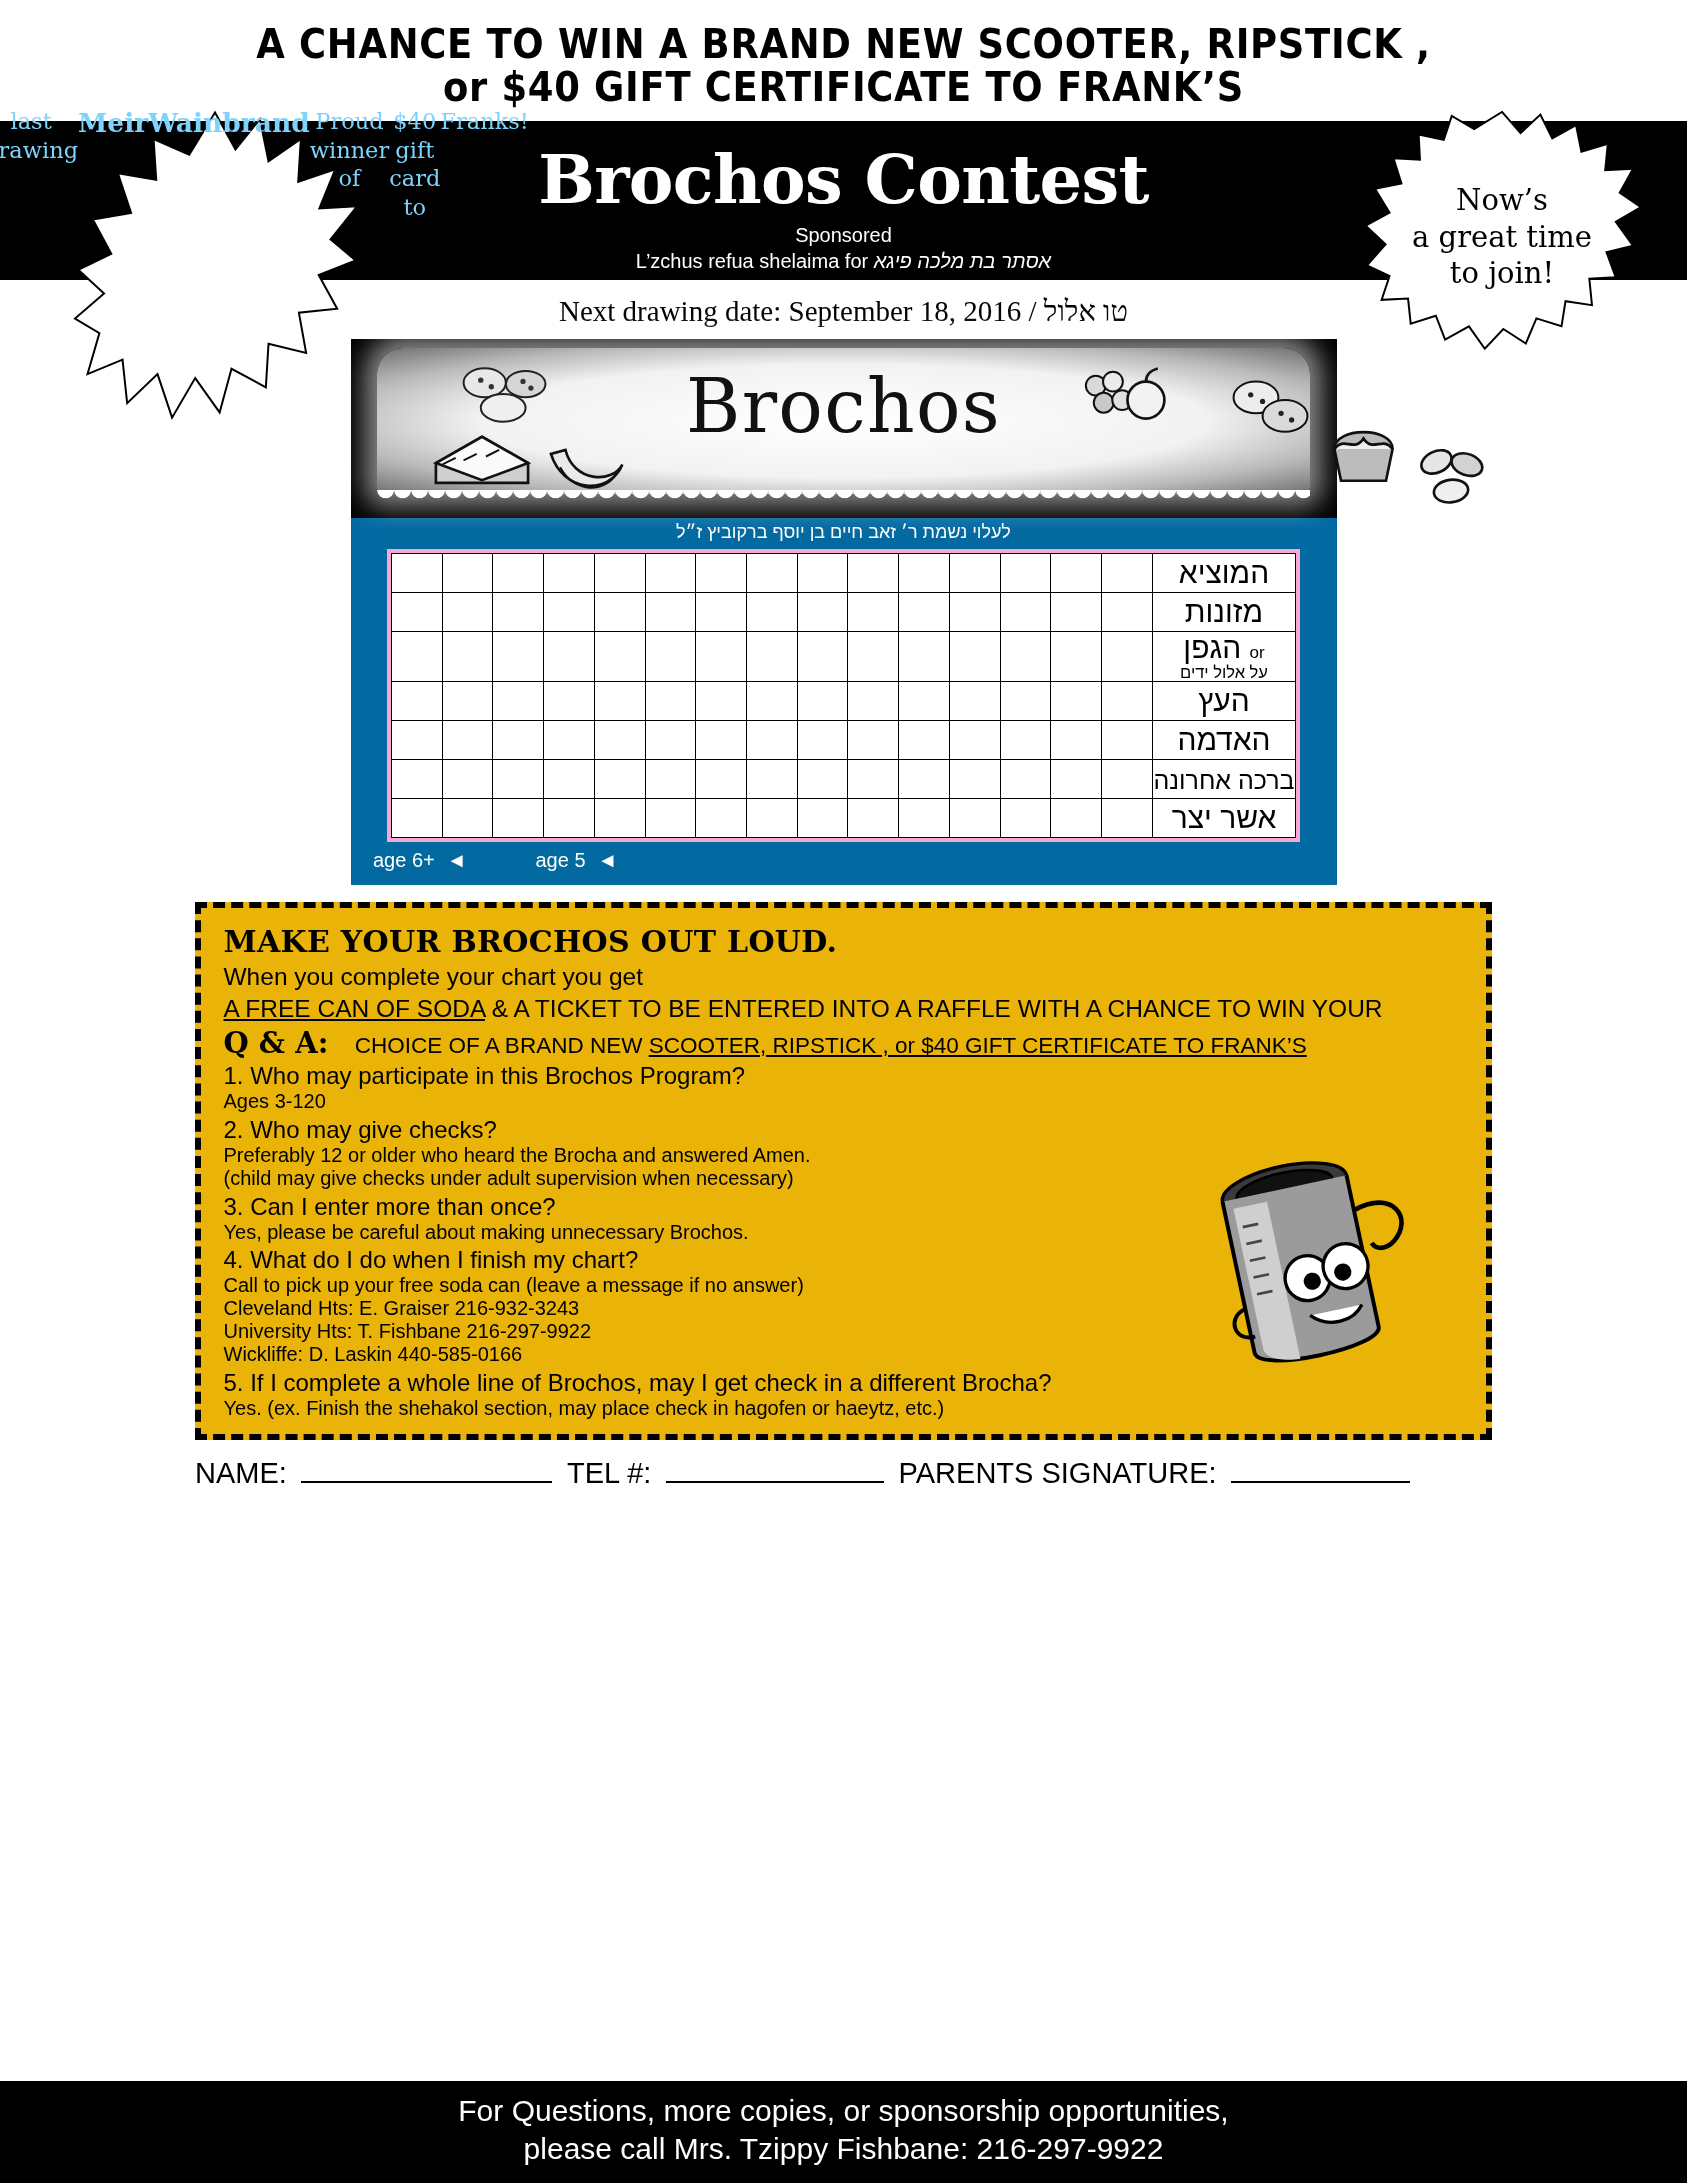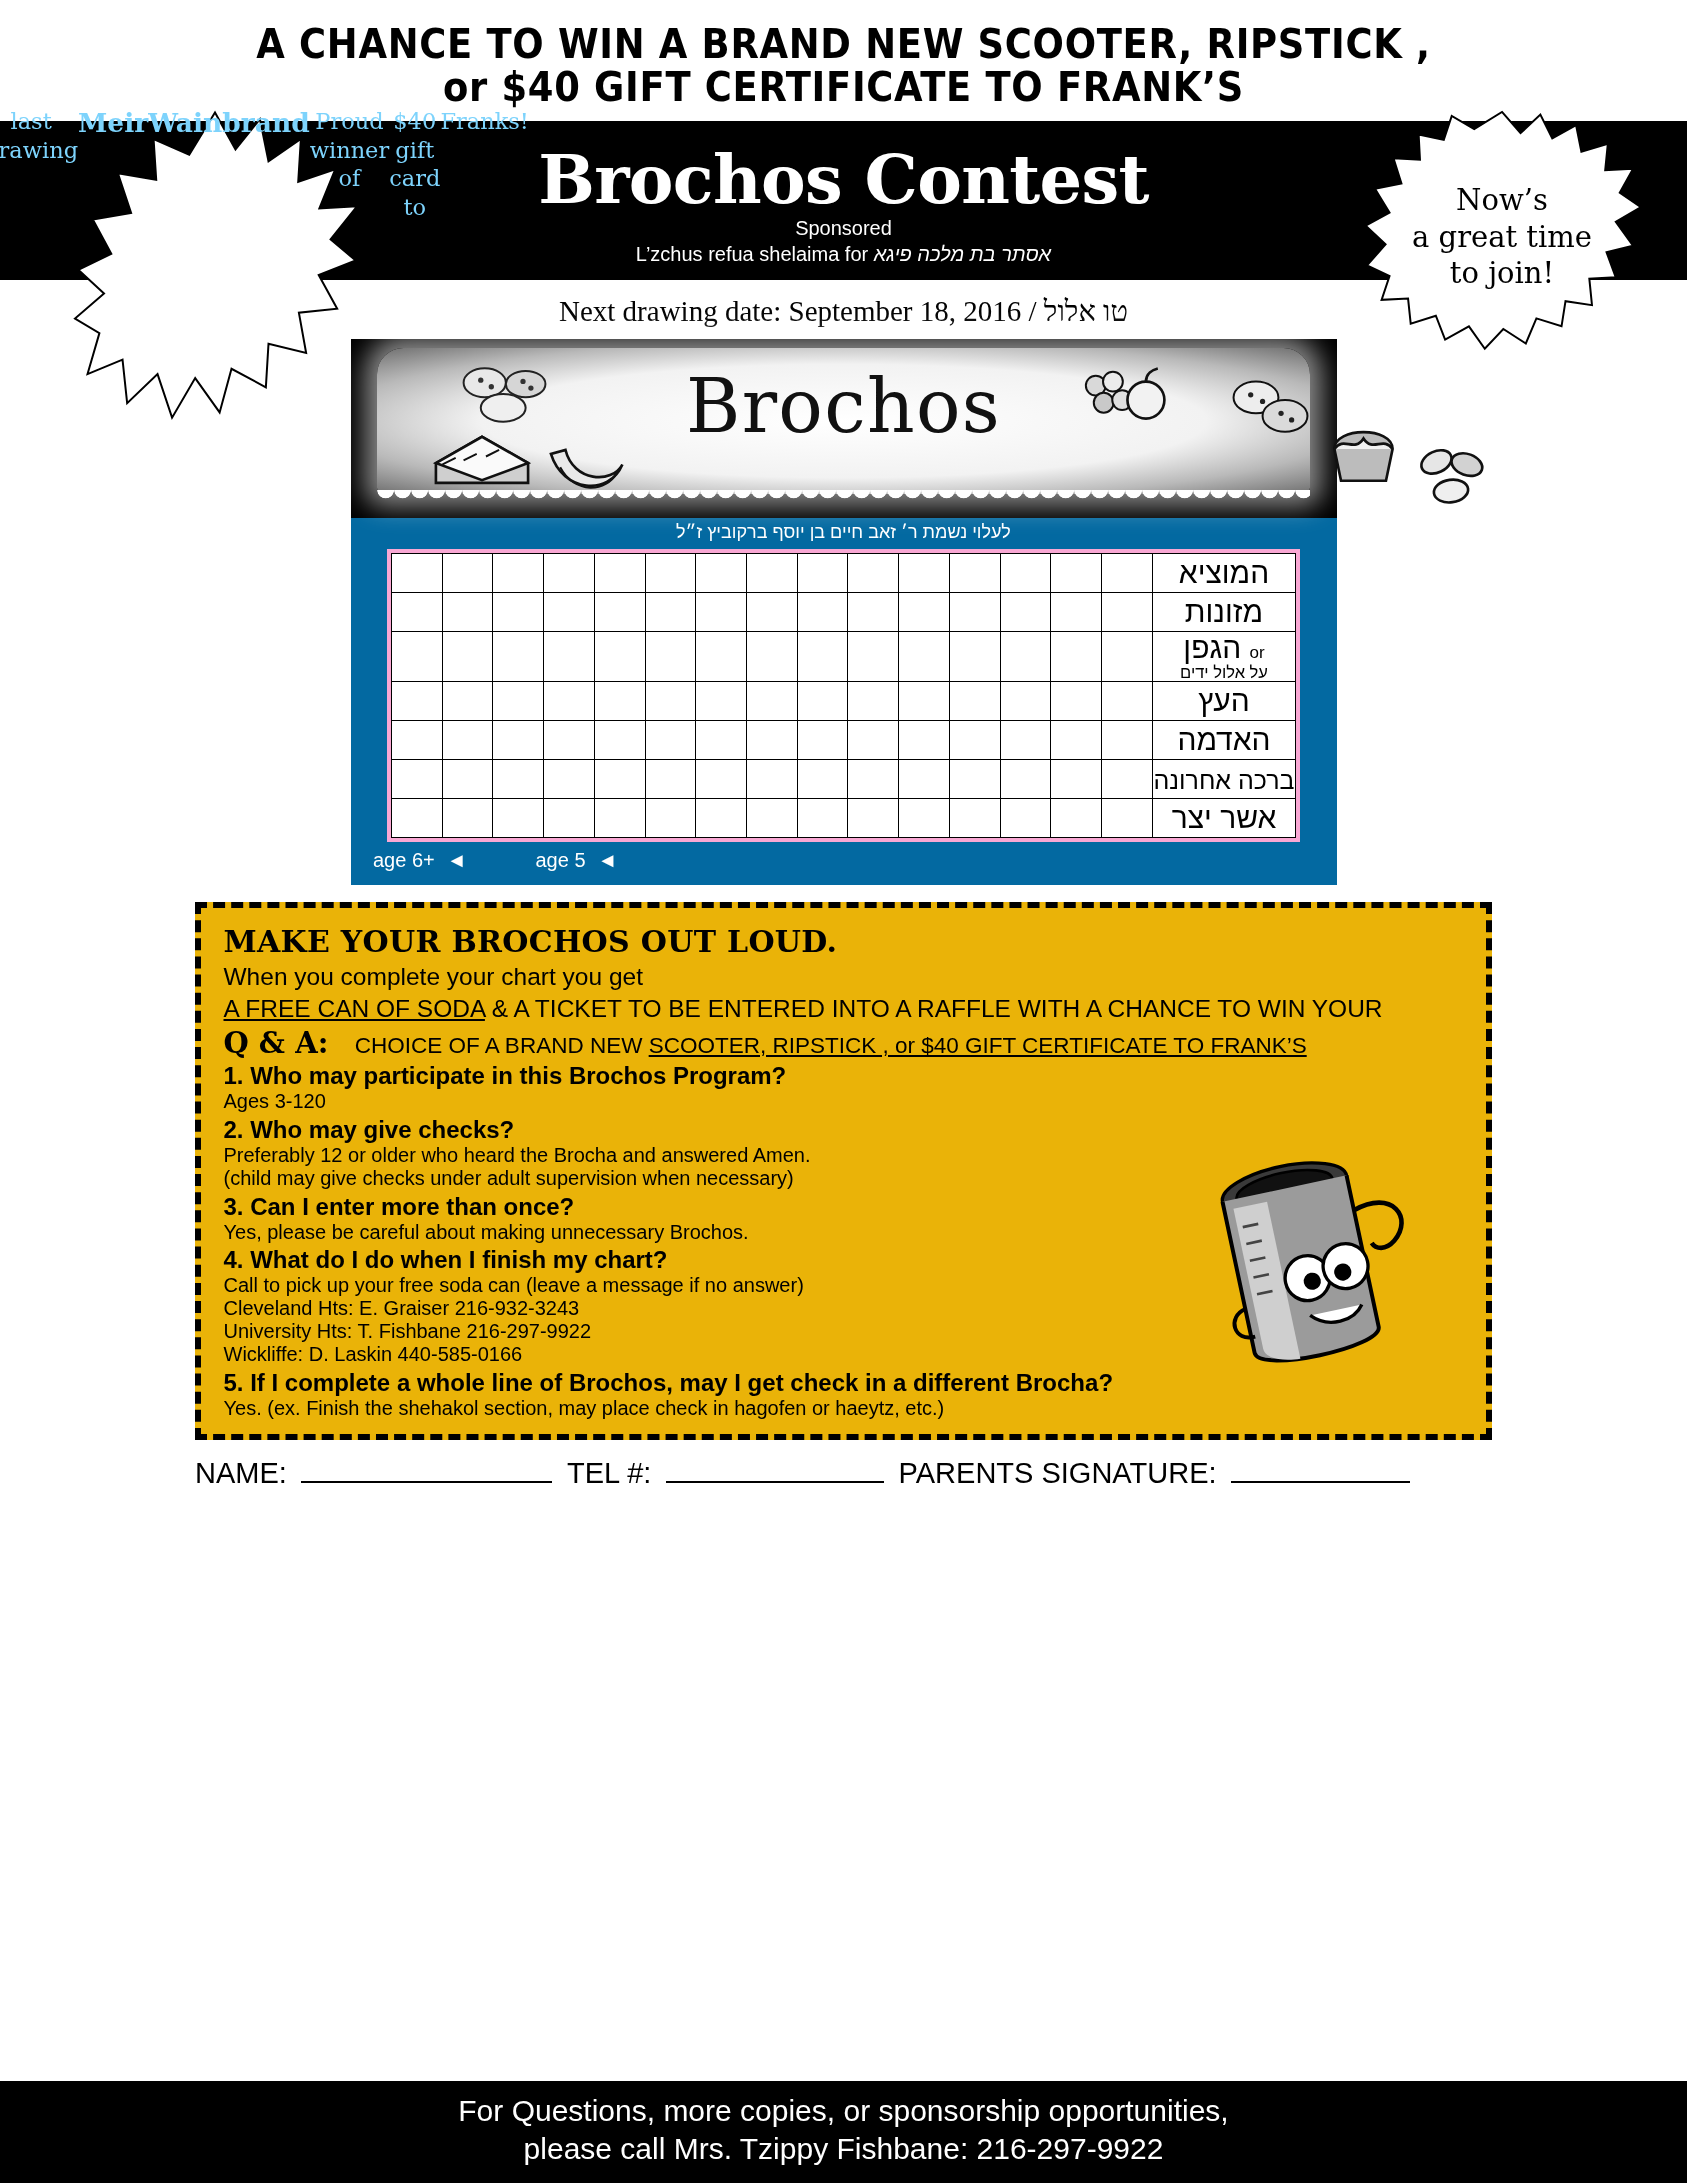--- a/index.html
+++ b/index.html
@@ -48,21 +48,21 @@
     font-family: "DejaVu Serif", serif;
     font-weight: bold;
     font-size: 67px;
     letter-spacing: -0.7px;
     padding-top: 25px;
     line-height: 1;
   }
   .title-sub {
     text-align: center;
     font-size: 20px;
-    margin-top: 4px;
+    margin-top: 11px;
     font-family: "Liberation Sans", sans-serif;
   }
   .title-heb {
     text-align: center;
     font-size: 20px;
     margin-top: 2.6px;
     font-family: "Liberation Sans", sans-serif;
   }
   .title-heb .heb {
     font-style: italic;
@@ -270,21 +270,21 @@
     margin-top: 2.6px;
   }
   .qa-qa {
     font-family: "DejaVu Serif", serif;
     font-weight: bold;
     font-size: 29px;
   }
   .qa-choice { font-size: 22.5px; }
   .q {
     font-size: 24px;
-    font-weight: bold;
+    font-weight: normal;
     margin-top: 2.6px;
   }
   .a {
     font-size: 20px;
     margin-top: 0px;
   }
   .soda {
     position: absolute;
     right: 40px;
     top: 212px;

